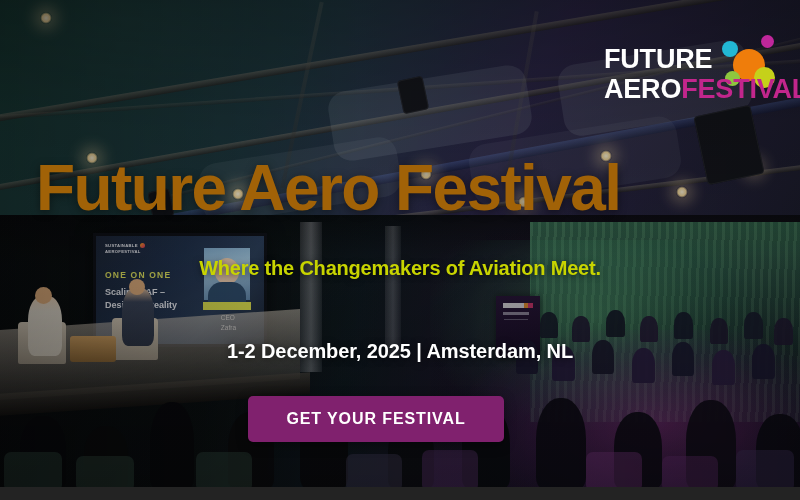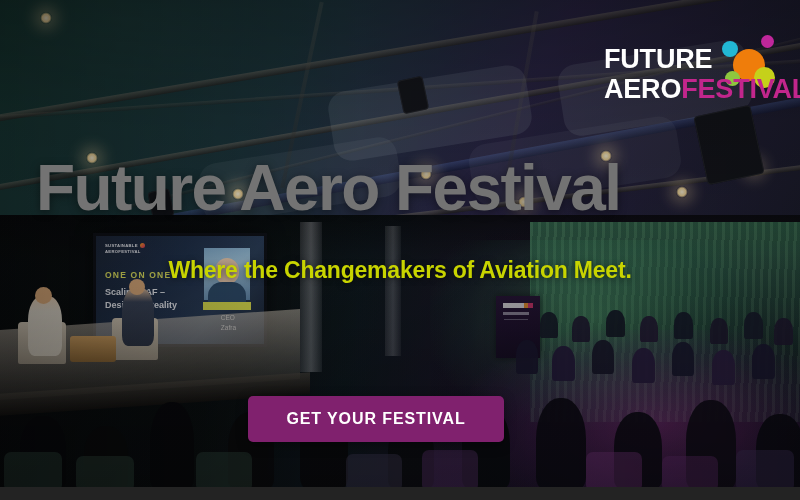--- a/index.html
+++ b/index.html
@@ -150,25 +150,25 @@
                 letter-spacing:-.2px; color:#ffffff; line-height:1; }
   .logo-line2 { position:absolute; left:0; top:40px; font-size:27px; font-weight:700;
                 letter-spacing:-.2px; line-height:1; white-space:nowrap; }
   .logo-line2 .w { color:#ffffff;text-align:right; }
   .logo-line2 .m { color:#c2268c; }
 
   
   .h1 {
     position:absolute; left:36px; top:156px; width:730px;
     font-size:64px; font-weight:700; letter-spacing:-1.6px; line-height:1;
-    color:#737373; text-shadow:0 2px 10px rgba(0,0,0,.45);
+    color:#a16207; text-shadow:0 2px 10px rgba(0,0,0,.45);
   }
   .sub {
     position:absolute; left:0; right:0; top:257px; text-align:center;
-    font-size:23px; font-weight:700; letter-spacing:-.2px;
+    font-size:20px; font-weight:700; letter-spacing:-.2px;
     color:#c8d400; text-shadow:0 1px 6px rgba(0,0,0,.55);
   }
   .date {
     position:absolute; left:0; right:0; top:340px; text-align:center;
     font-size:20px; font-weight:700; letter-spacing:-.1px;
     color:#ffffff; text-shadow:0 1px 7px rgba(0,0,0,.6);
   }
   .cta {
     position:absolute; left:248px; top:396px; width:256px; height:46px;
     background:#80216e; border:0; border-radius:5px; cursor:pointer;
@@ -298,16 +298,17 @@
       <span class="dot d-green"></span>
     </div>
     <div class="logo-line1">FUTURE</div>
     <div class="logo-line2">
       <span class="w">AERO</span><span class="m">FESTIVAL</span>
     </div>
   </div>
 
   <h1 class="h1">Future Aero Festival</h1>
   <div class="sub">Where the Changemakers of Aviation Meet.</div>
+  <div class="date">1-2 December, 2025 | Amsterdam, NL</div>
   <button class="cta">GET YOUR FESTIVAL</button>
 
 </div>
 <div class="bottombar"></div>
 
 </body></html>

